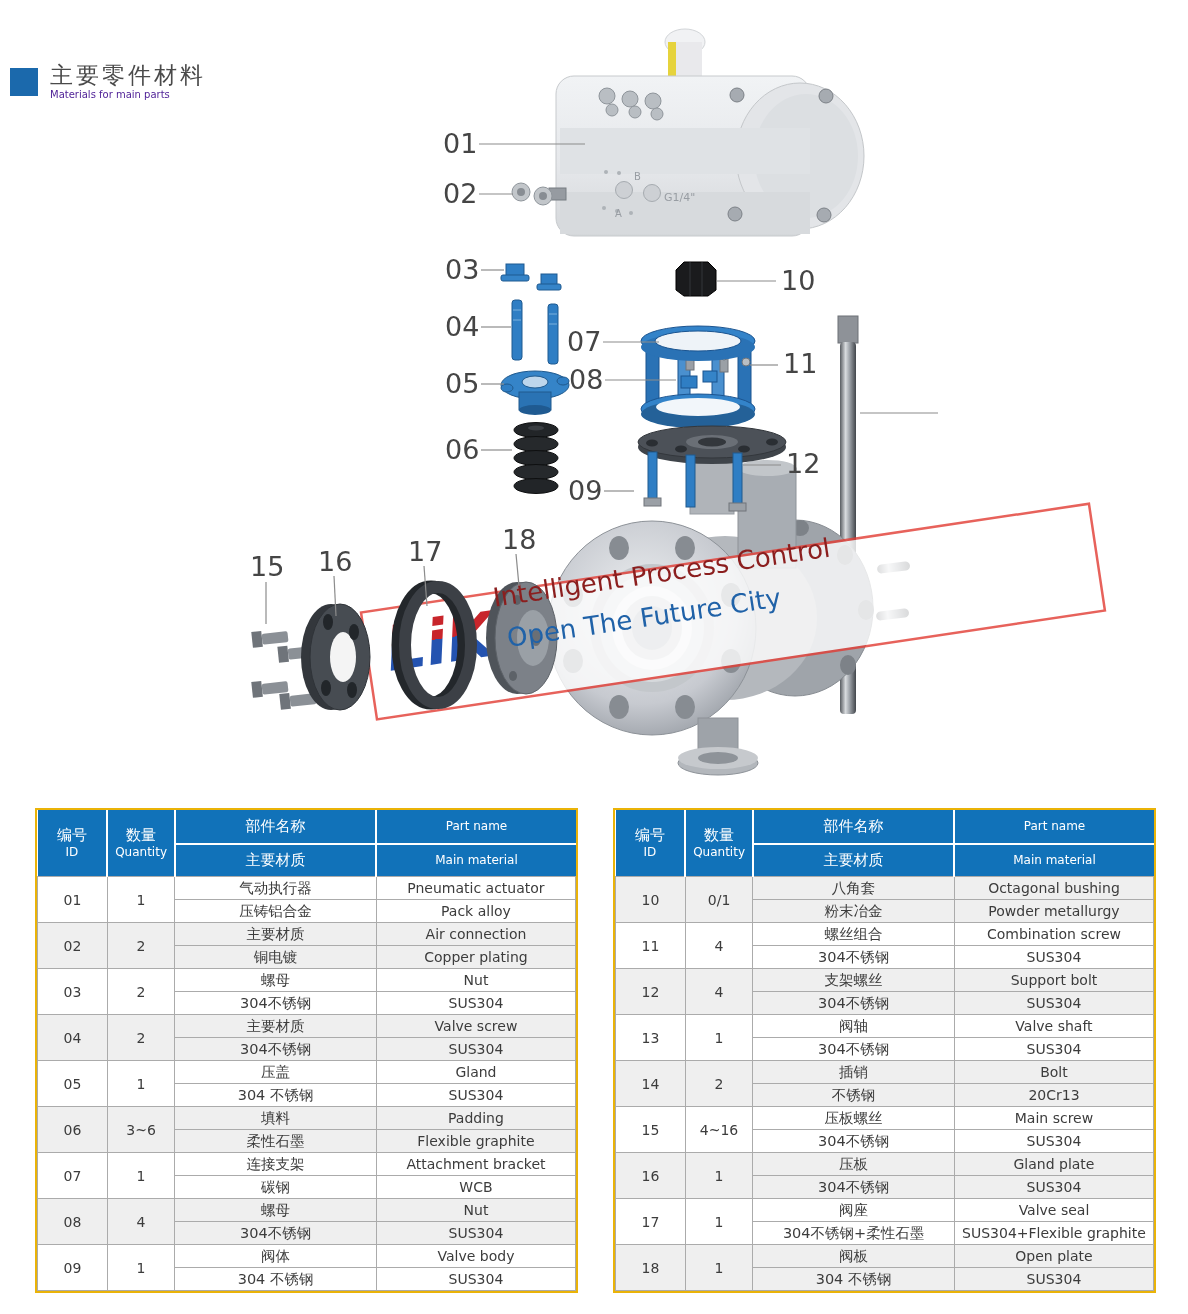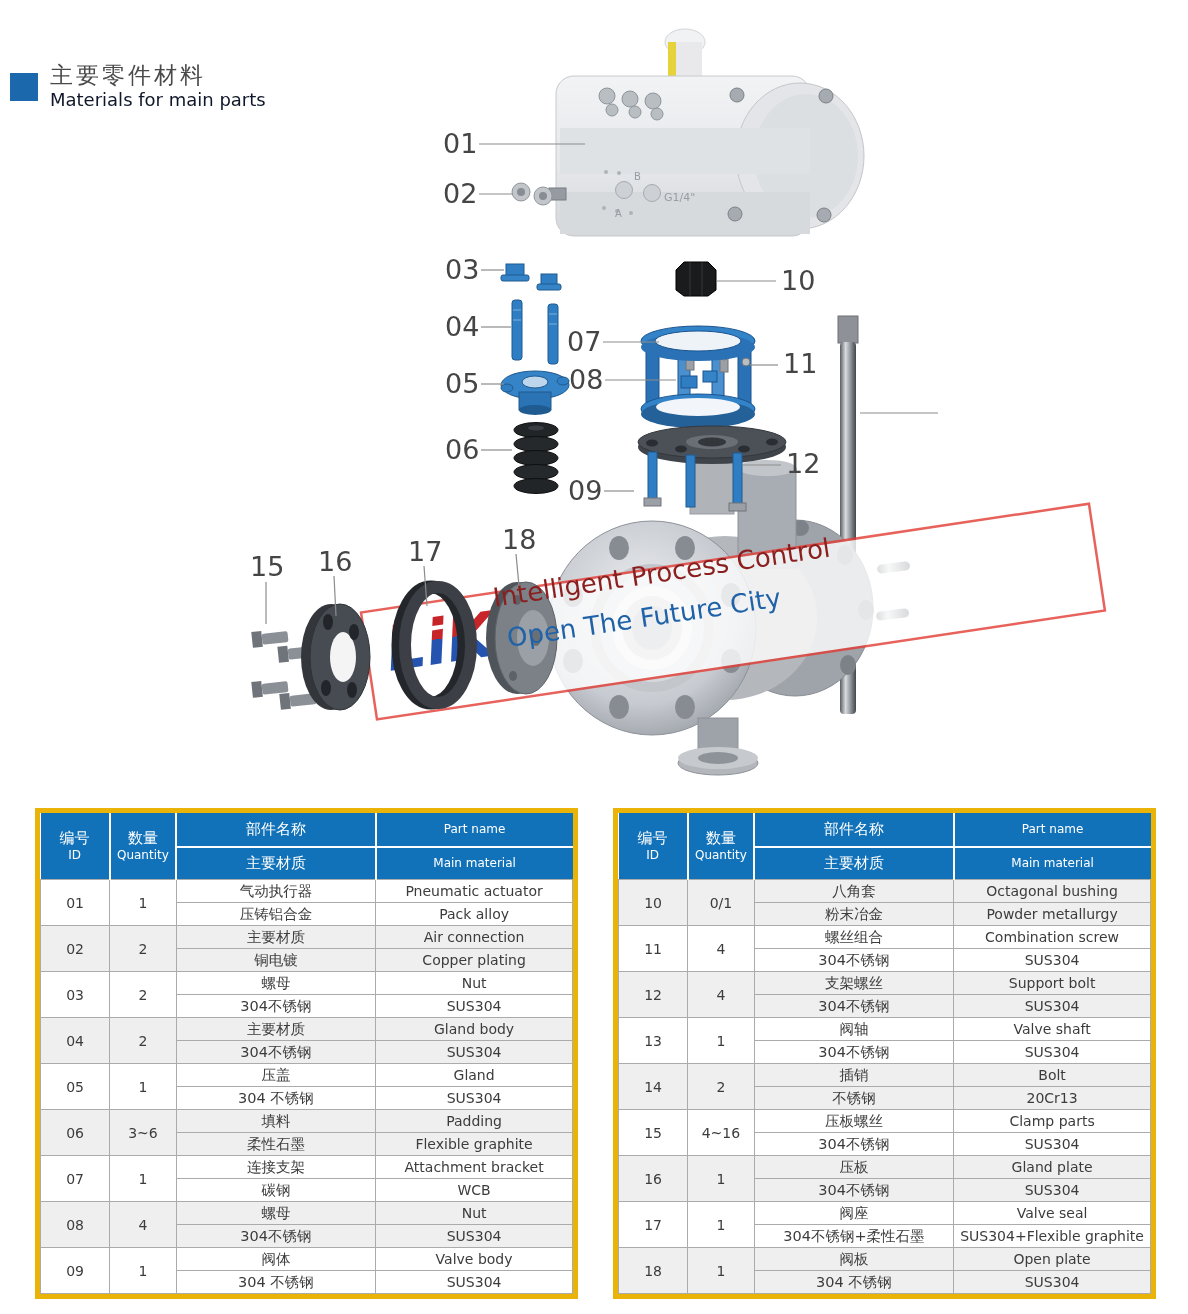--- a/index.html
+++ b/index.html
@@ -1,25 +1,25 @@
 <!DOCTYPE html>
 <html><head>
 <meta charset="utf-8">
 <style>
   html,body{margin:0;padding:0;background:#ffffff;}
   .page{position:relative;width:1188px;height:1314px;background:#fff;overflow:hidden;
         font-family:"DejaVu Sans","Liberation Sans",sans-serif;color:#3c3c3c;}
   .doc-header{position:absolute;top:26px;left:10px;display:flex;gap:12px;align-items:center;margin-top:37px;}
   .blue-square{width:28px;height:28px;background:#1b69ac;}
   .t-zh{font-size:23px;letter-spacing:3px;color:#4a4a4a;line-height:1.05;}
-  .t-en{font-size:18px;color:#0f172a;margin-top:2px;}
+  .t-en{font-size:10px;color:#4c1d95;margin-top:2px;}
   .diagram-svg{position:absolute;top:0;left:0;}
 
   .tables{position:absolute;top:808px;left:35px;width:1121px;display:flex;gap:35px;}
-  .tbl-wrap{flex:1;border:5px solid #eab308;}
+  .tbl-wrap{flex:1;border:2px solid #eab308;}
   table{border-collapse:collapse;width:100%;table-layout:fixed;}
   th{background:#1172b9;color:#fff;font-weight:normal;padding:0;}
   thead tr:first-child th{height:33px;}
   thead tr:last-child th{height:31px;border-top:2px solid #fff;}
   th+th{border-left:2px solid #fff;}
   th.wl{border-left:2px solid #fff;}
   th .h2{font-size:15px;line-height:1.25;}
   th .h2e{font-size:12px;line-height:1.25;}
   thead{border-bottom:1px solid #8f8f8f;}
   td{border:1px solid #ababab;text-align:center;height:22px;padding:0 2px;
@@ -395,21 +395,21 @@
               <td class="cen">Nut</td>
             </tr>
             <tr>
               <td class="czh">304不锈钢</td>
               <td class="cen">SUS304</td>
             </tr>
             <tr class="alt">
               <td class="cid" rowspan="2">04</td>
               <td class="cqty" rowspan="2">2</td>
               <td class="czh">主要材质</td>
-              <td class="cen">Gland body</td>
+              <td class="cen">Valve screw</td>
             </tr>
             <tr class="alt">
               <td class="czh">304不锈钢</td>
               <td class="cen">SUS304</td>
             </tr>
             <tr>
               <td class="cid" rowspan="2">05</td>
               <td class="cqty" rowspan="2">1</td>
               <td class="czh">压盖</td>
               <td class="cen">Gland</td>
@@ -544,21 +544,21 @@
               <td class="cen">Bolt</td>
             </tr>
             <tr class="alt">
               <td class="czh">不锈钢</td>
               <td class="cen">20Cr13</td>
             </tr>
             <tr>
               <td class="cid" rowspan="2">15</td>
               <td class="cqty" rowspan="2">4~16</td>
               <td class="czh">压板螺丝</td>
-              <td class="cen">Clamp parts</td>
+              <td class="cen">Main screw</td>
             </tr>
             <tr>
               <td class="czh">304不锈钢</td>
               <td class="cen">SUS304</td>
             </tr>
             <tr class="alt">
               <td class="cid" rowspan="2">16</td>
               <td class="cqty" rowspan="2">1</td>
               <td class="czh">压板</td>
               <td class="cen">Gland plate</td>

